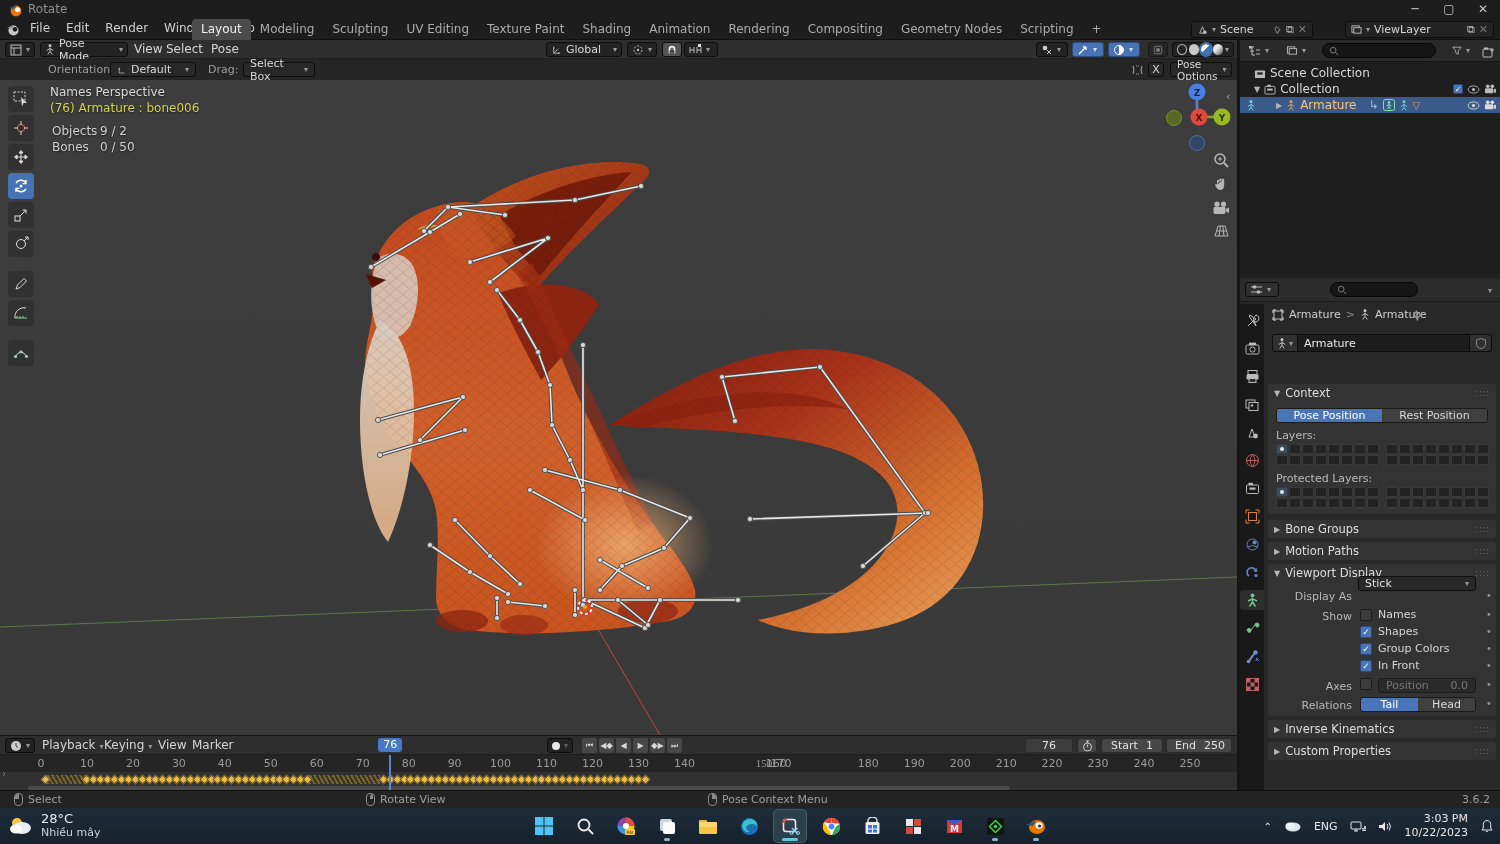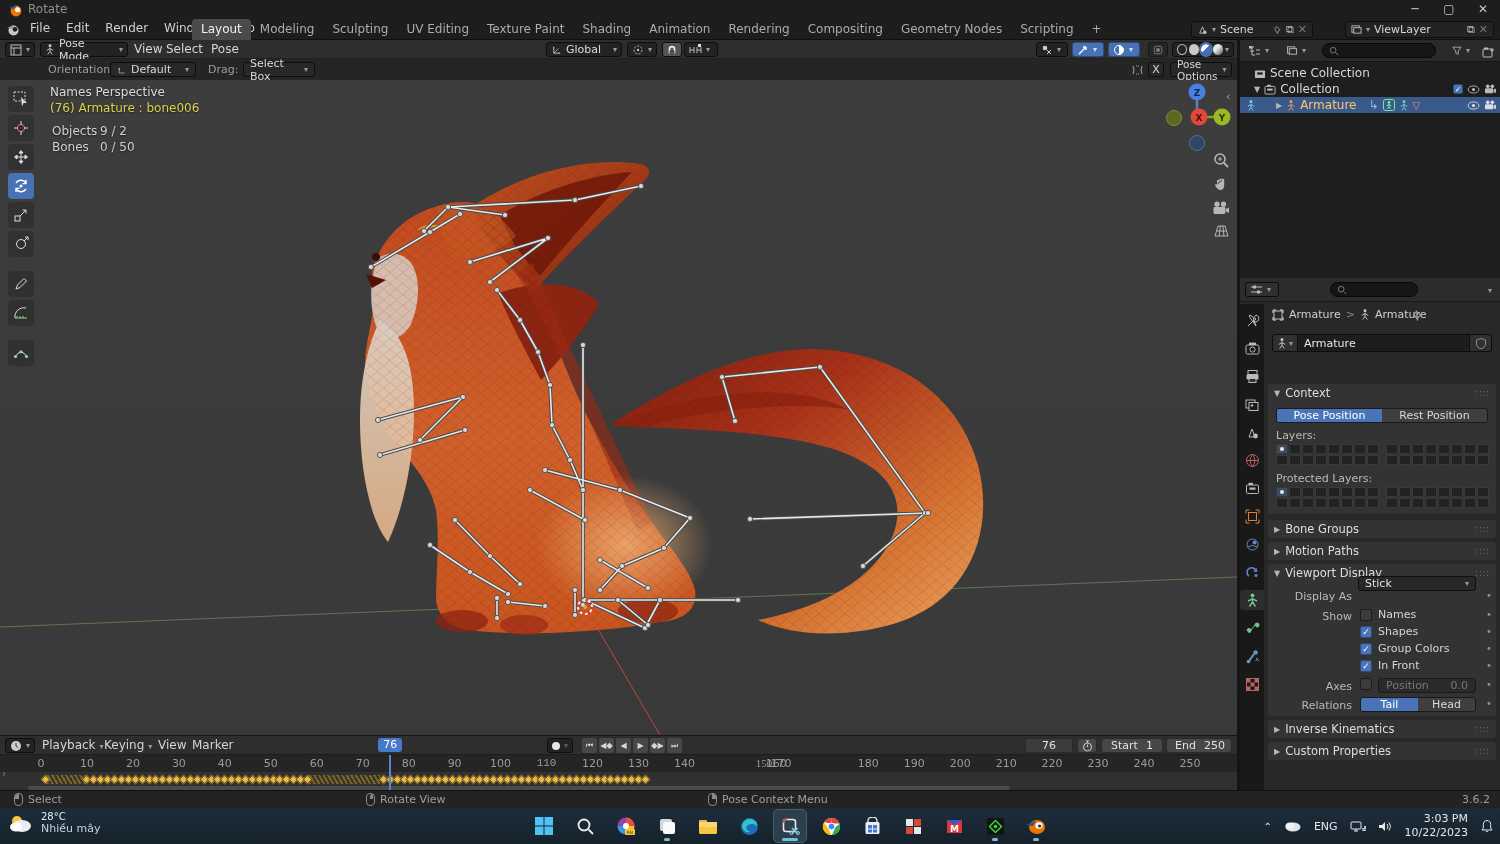--- a/index.html
+++ b/index.html
@@ -112,21 +112,21 @@
   .mouseico.right::after { left:auto; right:0; border-radius:0 3px 0 0; }
 
   
   #taskbar { left:0; top:808px; width:1500px; height:36px; background:linear-gradient(#1d2d3a,#15222c); }
   #tb-icons { position:absolute; left:528px; top:2px; display:flex; gap:9px; align-items:center; }
   .tb-app { width:32px; height:32px; display:flex; align-items:center; justify-content:center; border-radius:4px; position:relative; }
   .tb-app.active { background:#2c3f4c; outline:1px solid #44606f; }
   .tb-app .runbar { position:absolute; bottom:1px; left:13px; width:6px; height:3px; border-radius:2px; background:#8fb6c9; }
   .tb-app.active .runbar { width:16px; left:8px; background:#6cc6d4; }
   #tb-weather { position:absolute; left:8px; top:3px; display:flex; gap:7px; align-items:center; color:#e8eef2; }
-  #tb-weather .t1 { font-size:10px; }
+  #tb-weather .t1 { font-size:13px; }
   #tb-weather .t2 { font-size:11px; color:#c6d2da; }
   #tb-tray { position:absolute; right:6px; top:0; height:36px; display:flex; align-items:center; gap:12px; color:#e8e8e8; font-size:11px; }
   #tb-clock { text-align:right; line-height:1.25; font-size:11px; }
 </style>
 </head>
 <body>
 
 <div id="root">
 
   <div id="titlebar" class="abs">
@@ -1010,21 +1010,21 @@
         <span class="tick-label" style="left: 86.96px;">10</span>
         <span class="tick-label" style="left: 132.92px;">20</span>
         <span class="tick-label" style="left: 178.88px;">30</span>
         <span class="tick-label" style="left: 224.84px;">40</span>
         <span class="tick-label" style="left: 270.8px;">50</span>
         <span class="tick-label" style="left: 316.76px;">60</span>
         <span class="tick-label" style="left: 362.72px;">70</span>
         <span class="tick-label" style="left: 408.68px;">80</span>
         <span class="tick-label" style="left: 454.64px;">90</span>
         <span class="tick-label" style="left: 500.6px;">100</span>
-        <span class="tick-label" style="left: 546.56px; font-family: Liberation Mono, monospace;">110</span>
+        <span class="tick-label" style="left: 546.56px;">110</span>
         <span class="tick-label" style="left: 592.52px;">120</span>
         <span class="tick-label" style="left: 638.48px;">130</span>
         <span class="tick-label" style="left: 684.44px;">140</span>
         <span class="tick-label" style="left: 764px; font-family: Liberation Serif, serif;">150</span>
         <span class="tick-label" style="left: 776.36px;">160</span>
         <span class="tick-label" style="left: 781px;">170</span>
         <span class="tick-label" style="left: 868.28px;">180</span>
         <span class="tick-label" style="left: 914.24px;">190</span>
         <span class="tick-label" style="left: 960.2px;">200</span>
         <span class="tick-label" style="left: 1006.16px;">210</span>

